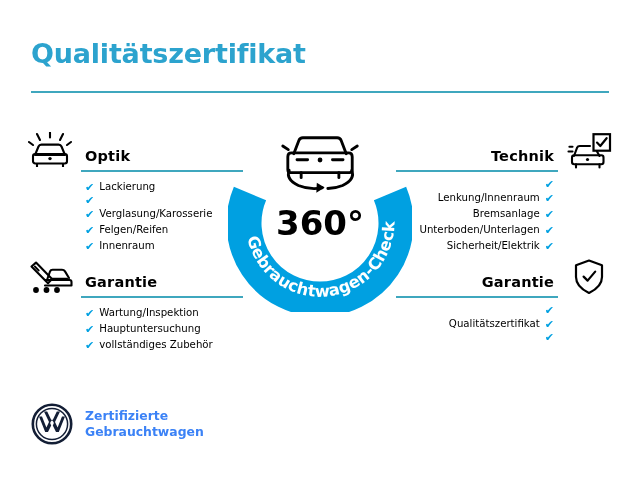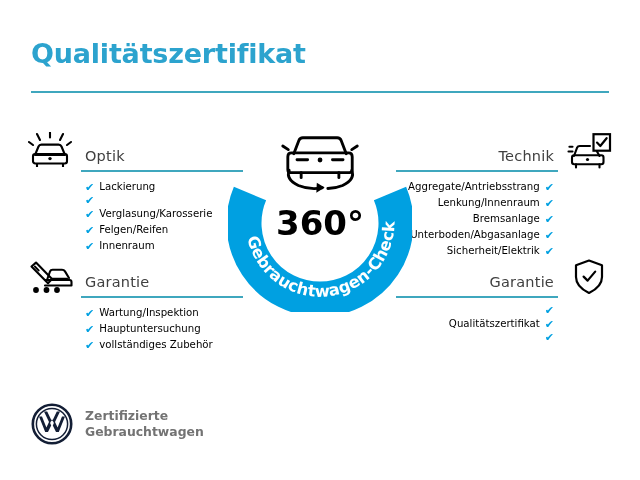--- a/index.html
+++ b/index.html
@@ -50,23 +50,23 @@
   .blk-garantie { top: 258px; }
 
   .head-row {
     position: relative;
     height: 34px;
   }
   .head-label {
     position: absolute;
     bottom: 2px;
     font-size: 14.5px;
-    font-weight: normal;
+    font-weight: bold;
     letter-spacing: 0.2px;
-    color: #404040;
+    color: #000000;
     white-space: nowrap;
   }
   .col-left .head-label  { left: 57px; }
   .col-right .head-label { right: 58px; }
 
   .head-rule {
     position: absolute;
     top: 38px;
     height: 2px;
     background: #3FA7BE;
@@ -133,21 +133,21 @@
     display: flex;
     align-items: center;
   }
   .vw-mark { width: 42px; height: 42px; flex: none; }
   .vw-mark svg { display: block; }
   .vw-text {
     margin-left: 12px;
     font-size: 12.4px;
     font-weight: bold;
     line-height: 16px;
-    color: #737373;
+    color: #3b82f6;
     white-space: nowrap;
   }
 </style>
 </head>
 <body>
 
 <div class="title">Qualitätszertifikat</div>
 <div class="title-rule"></div>
 
 <div class="col col-left blk-optik">
@@ -247,33 +247,32 @@
         <circle cx="21.5" cy="27.5" r="1.6" fill="#000"></circle>
         <rect x="27.5" y="2.2" width="16.5" height="16.5" fill="none" stroke="#000" stroke-width="2.2"></rect>
         <path d="M31 10.6 L34.3 14 L40.6 6.2" fill="none" stroke="#000" stroke-width="2.2" stroke-linecap="round" stroke-linejoin="round"></path>
       </svg>
     </span>
     <span class="head-label">Technik</span>
     <span class="head-rule"></span>
   </div>
   <ul class="items">
     <li>
-        <span>Aggregate/Antriebsstrang</span>
         <span class="chk">✔</span>
       </li>
     <li>
         <span>Lenkung/Innenraum</span>
         <span class="chk">✔</span>
       </li>
     <li>
         <span>Bremsanlage</span>
         <span class="chk">✔</span>
       </li>
     <li>
-        <span>Unterboden/Abgasanlage</span>
+        <span>Unterboden/Unterlagen</span>
         <span class="chk">✔</span>
       </li>
     <li>
         <span>Sicherheit/Elektrik</span>
         <span class="chk">✔</span>
       </li>
   </ul>
 </div>
 
 <div class="col col-right blk-garantie">

